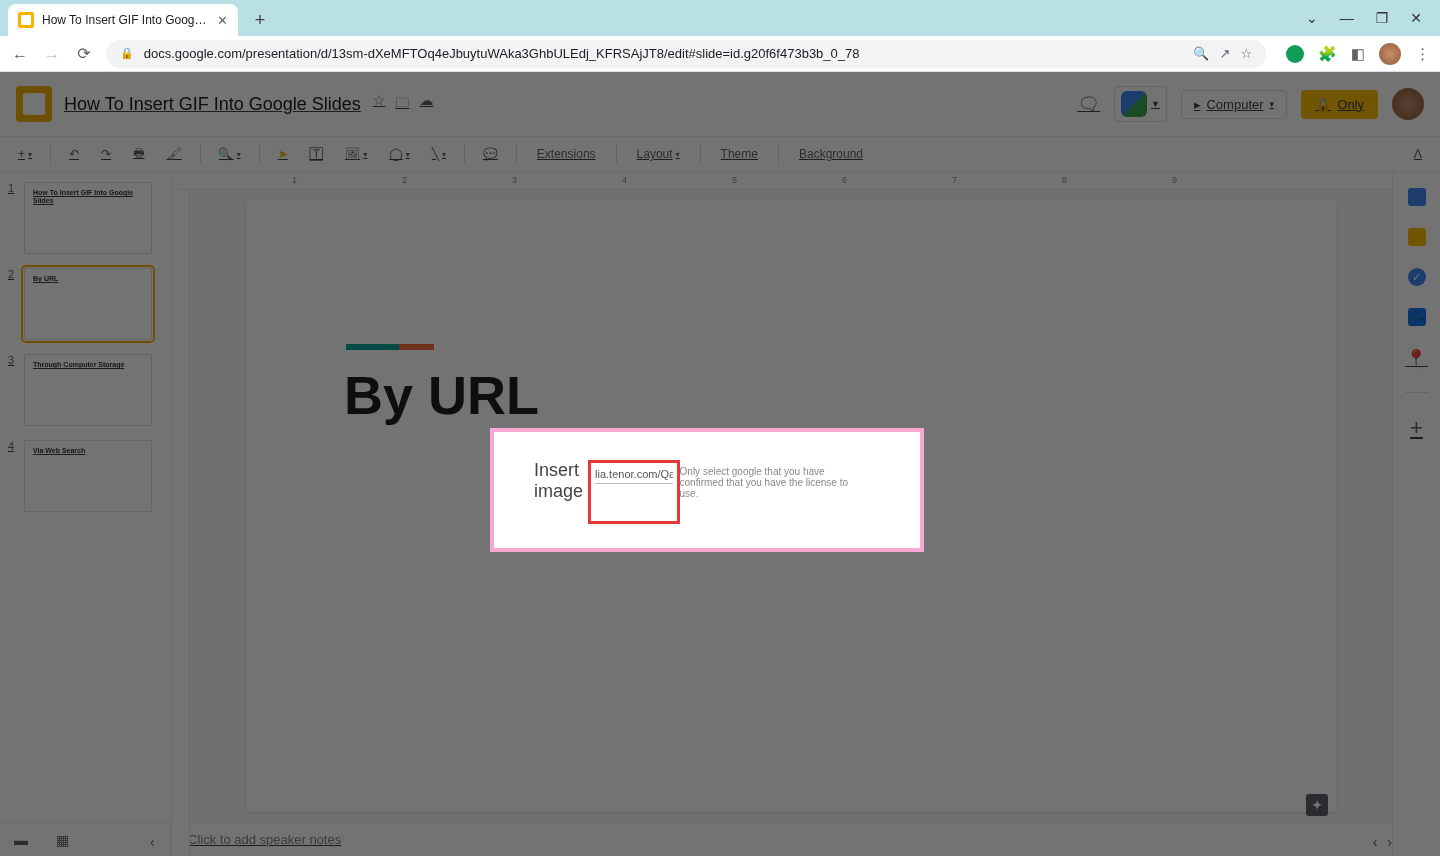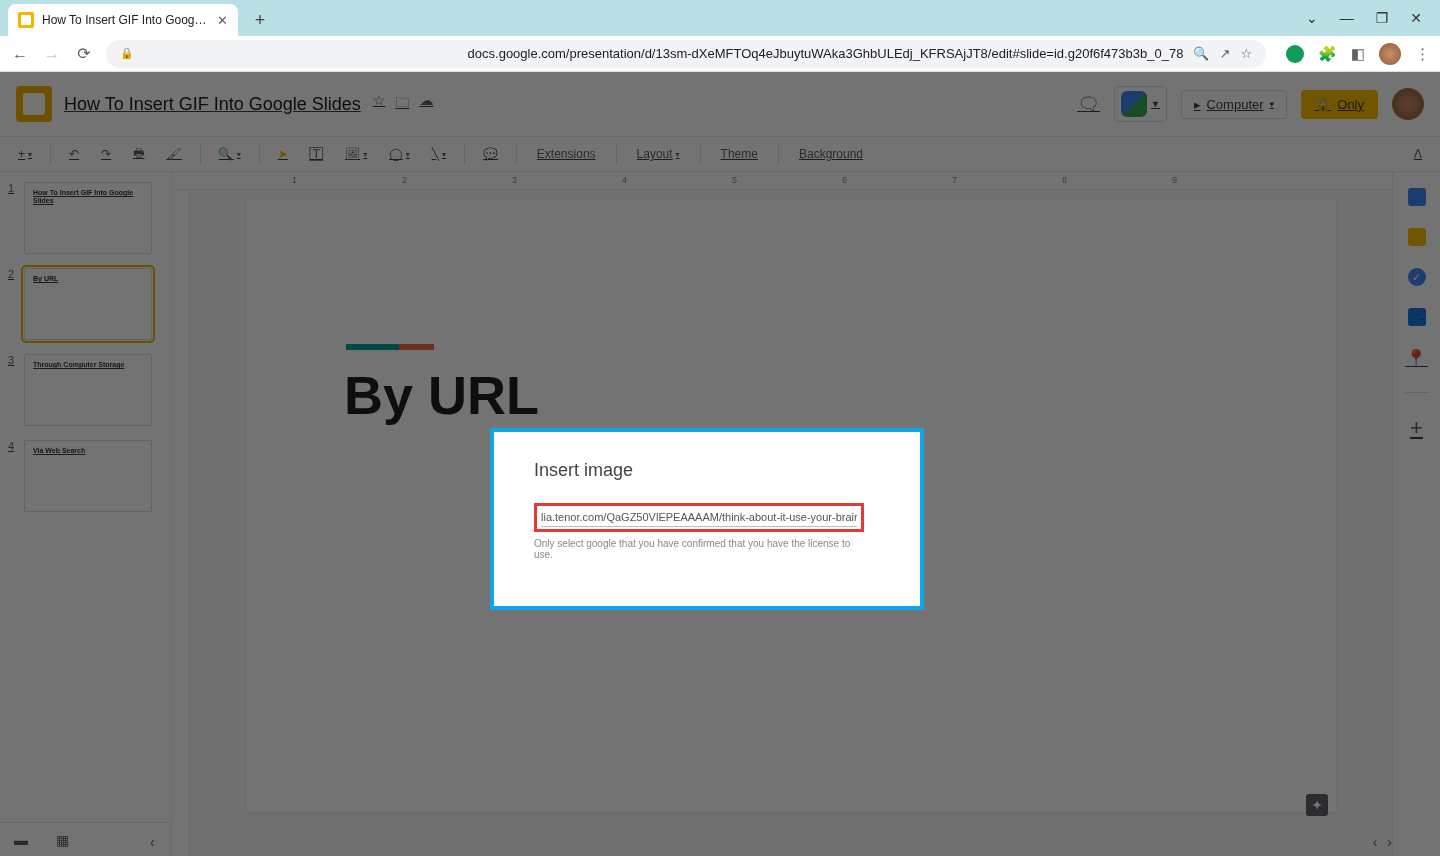--- a/index.html
+++ b/index.html
@@ -15,21 +15,21 @@
   .new-tab { width: 28px; height: 28px; display: flex; align-items: center; justify-content: center; font-size: 18px; color: #444; margin-left: 8px; margin-bottom: 2px; border-radius: 50%; }
 
   .window-controls { position: absolute; right: 0; top: 0; height: 36px; display: flex; align-items: center; gap: 22px; padding: 0 18px; }
   .window-controls span { font-size: 14px; color: #333; cursor: pointer; }
 
   .addr-bar { height: 36px; background: #fff; display: flex; align-items: center; padding: 0 10px; gap: 12px; border-bottom: 1px solid #e0e0e0;}
   .nav-btn { width: 20px; text-align: center; font-size: 16px; color: #5f6368; cursor: pointer; }
   .nav-btn.disabled{color:#bdc1c6;}
   .url-field { flex: 1; background: #f1f3f4; border-radius: 16px; height: 28px; display: flex; align-items: center; padding: 0 14px; gap: 10px; font-size: 13px; color: #5f6368; }
   .url-field .lock{font-size:11px;}
-  .url-text{flex:1;color:#202124; white-space:nowrap; overflow:hidden;text-align:right;}
+  .url-text{flex:1;color:#202124; white-space:nowrap; overflow:hidden;}
   .addr-icons { display: flex; align-items: center; gap: 14px; padding-left: 8px; }
   .addr-icons span{font-size:15px; color:#5f6368; cursor:pointer;}
   .ext-g{width:18px;height:18px;border-radius:50%;background:#0f9d58;display:inline-block;}
   .ext-puzzle{font-size:15px;}
   .avatar{width:22px;height:22px;border-radius:50%;background:radial-gradient(circle,#c98f6b,#8d5a3a);}
 
   
   .app-wrap{position:relative; height: calc(100% - 72px); background:#fff;text-decoration:underline;}
   .app-header { height: 64px; display: flex; align-items: center; padding: 0 16px; gap: 12px; }
   .logo { width: 36px; height: 36px; background:#f4b400; border-radius:4px; position:relative;}
@@ -81,21 +81,21 @@
 
   .notes-bar{height:34px;border-top:1px solid #e8eaed;display:flex;align-items:center;padding:0 16px;color:#80868b;font-size:13px; background:#fff;}
   .bottom-strip{position:absolute;left:0;bottom:0;width:170px;height:34px;border-top:1px solid #e8eaed;border-right:1px solid #e8eaed;display:flex;align-items:center;gap:28px;padding:0 14px;background:#fff;}
   .bottom-strip span{color:#5f6368;font-size:14px;cursor:pointer;}
   .collapse-left{position:absolute;left:150px;bottom:6px;font-size:14px;color:#5f6368;cursor:pointer;}
   .collapse-right{position:absolute;right:48px;bottom:6px;display:flex;gap:10px;color:#5f6368;font-size:14px;}
   .explore-fab{position:absolute;right:64px;bottom:40px;width:22px;height:22px;background:#5f6368;border-radius:3px;display:flex;align-items:center;justify-content:center;color:#fff;font-size:14px;}
 
   
   .scrim{position:absolute;inset:0;background:rgba(0,0,0,0.55);}
-  .modal{position:absolute;left:490px;top:356px;width:434px;background:#fff;border:4px solid #0ea5e9;padding:28px 56px 24px 40px;display:flex;flex-direction:column;}
+  .modal{position:absolute;left:490px;top:356px;width:434px;background:#fff;border:4px solid #f9a8d4;padding:28px 56px 24px 40px;display:flex;}
   .modal-title{font-size:18px;color:#444;margin-bottom:22px;}
   .modal-input-wrap{border:3px solid #e53935;padding:2px 4px;}
   .modal-input{width:100%;border:none;border-bottom:1px solid #bdbdbd;font-size:11px;padding:3px 0;outline:none;color:#555;font-family:inherit;}
   .modal-hint{font-size:10px;color:#888;margin-top:6px;margin-bottom:22px;}
   .modal-btns{display:flex;justify-content:flex-end;gap:18px;}
   .mbtn{padding:8px 18px;font-size:12px;letter-spacing:0.5px;border-radius:3px;cursor:pointer;border:1px solid transparent;}
   .mbtn.cancel{border:1px solid #d0d0d0;color:#444;}
   .mbtn.insert{border:1px solid #e0e0e0;color:#bbb;}
 
   
@@ -244,20 +244,23 @@
         <span class="rnum" style="left:890px">8</span>
         <span class="rnum" style="left:1000px">9</span>
       </div>
       <div class="v-ruler"></div>
       <div class="canvas-scroll">
         <div class="slide">
           <div class="accent"></div>
           <div class="htxt">By URL</div>
         </div>
       </div>
+      <div class="notes-bar">
+        <span>Click to add speaker notes</span>
+      </div>
       <div class="explore-fab">✦</div>
     </div>
 
     <div class="right-rail">
       <span class="rr-cal"></span>
       <span class="rr-keep"></span>
       <span class="rr-tasks"></span>
       <span class="rr-contacts"></span>
       <span>📍</span>
       <span style="border-top:1px solid #e0e0e0;width:24px;"></span>

